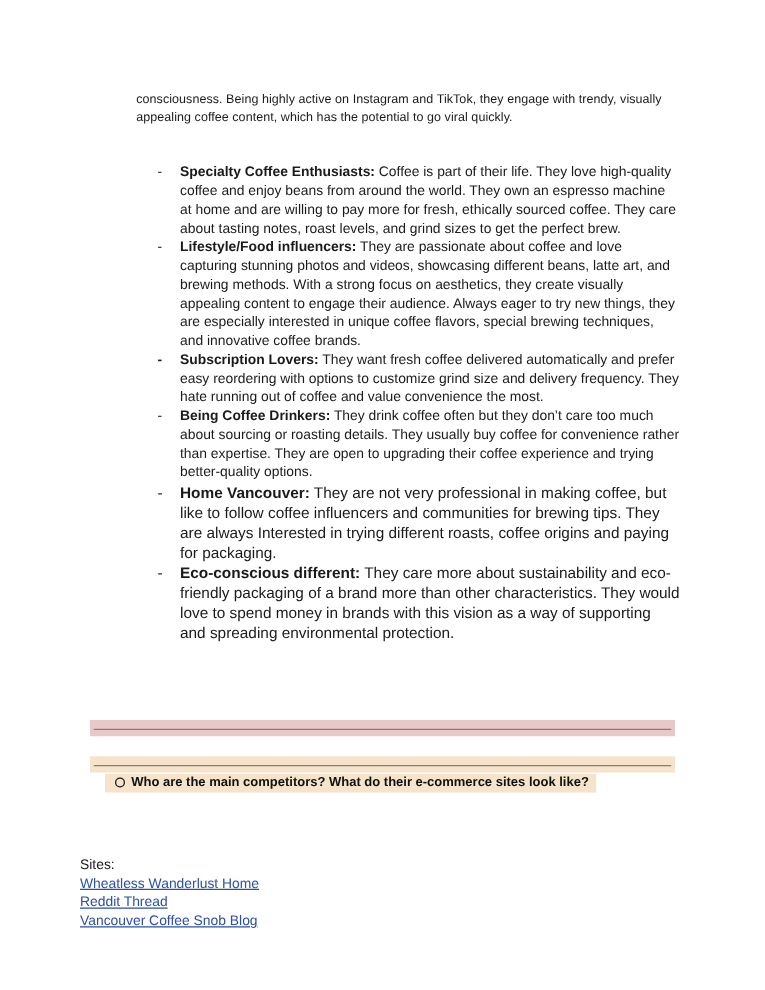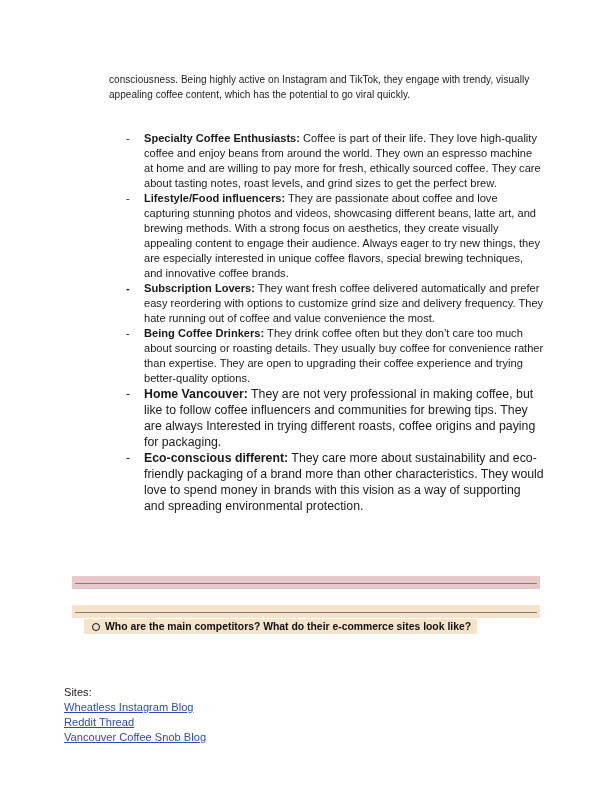--- a/index.html
+++ b/index.html
@@ -164,18 +164,18 @@
   <div class="band band-tan">
     <div class="band-line"></div>
   </div>
 
   <div class="question">
     <span class="circle"></span><span>Who are the main competitors? What do their e-commerce sites look like?</span>
   </div>
 
   <div class="sites">
     <span class="sites-label">Sites:</span>
-    <a class="site-link">Wheatless Instagram Blog</a>
+    <a class="site-link">Wheatless Wanderlust Home</a>
     <a class="site-link">Reddit Thread</a>
     <a class="site-link">Vancouver Coffee Snob Blog</a>
   </div>
 
 </div>
 
 </body></html>

